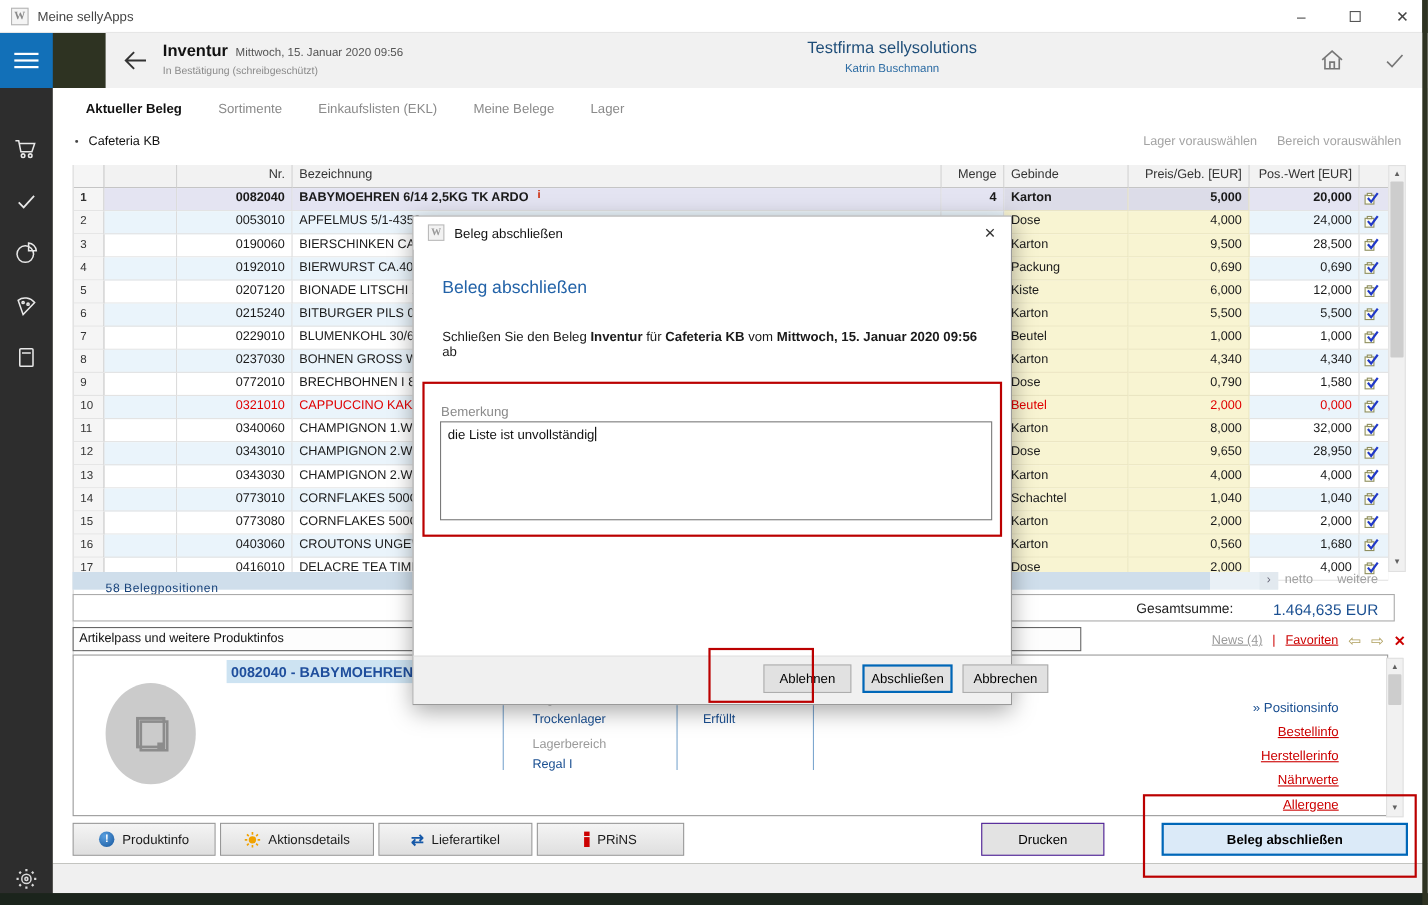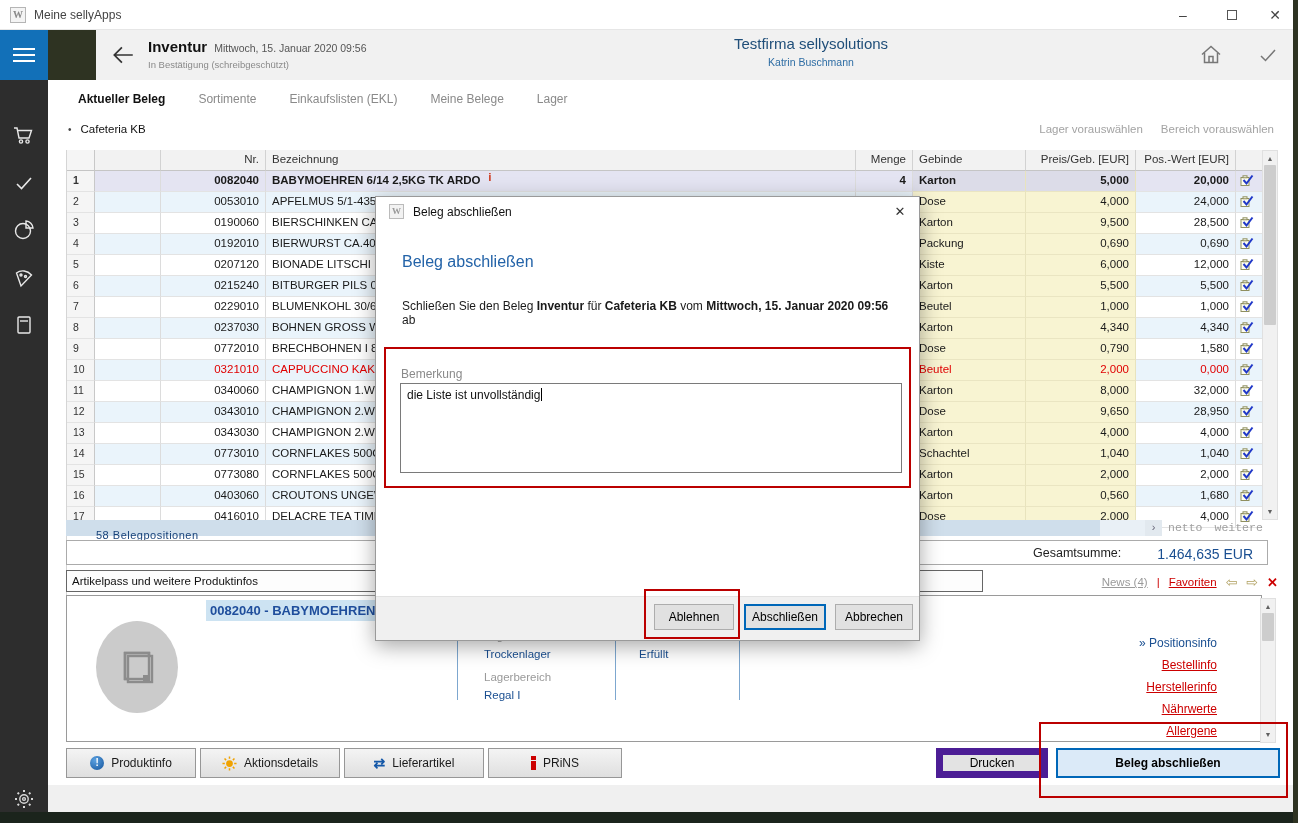--- a/index.html
+++ b/index.html
@@ -70,21 +70,21 @@
 
   
   .vsb { width:16px; background:#f1f1f1; border:1px solid #e0e0e0; }
   .vsb-t { left:1214px; top:70px; height:370px; }
   .vsb-p { left:1212px; top:518px; height:145px; }
   .sb-arr { width:14px; height:14px; display:flex; align-items:center; justify-content:center; font-size:7px; color:#606060; }
   .sb-thumb { width:12px; margin-left:1px; background:#cdcdcd; border-radius:1px; }
   .hsb { left:18px; top:440px; width:1096px; height:16px; background:#e9f0f6; display:flex; }
   .hsb-thumb { width:1034px; height:100%; background:#cfdeeb; }
   .hsb-btn { margin-left:auto; width:17px; height:16px; background:#e2e9ef; color:#667; font-size:11px; text-align:center; line-height:14px; }
-  .nettobrutto { left:1120px; top:441px; display:flex; gap:12px; color:#a0a0a0; font-size:11.5px;font-family:Liberation Mono, monospace; }
+  .nettobrutto { left:1120px; top:441px; display:flex; gap:22px; color:#a0a0a0; font-size:11.5px; }
 
   .posrow { left:48px; top:449px; font-size:11px; color:#17427a; letter-spacing:.5px; }
   .kdnr { left:555px; top:449px; font-size:11px; color:#dd2222; }
   .totalbar { left:18px; top:460px; width:1202px; height:25px; background:#fff; border:1px solid #ababab; }
   .totalbar .lbl { position:absolute; left:966px; top:5px; font-size:12.5px; color:#222; }
   .totalbar .val { position:absolute; right:14px; top:5px; font-size:14px; color:#1a4f91; }
 
   .artbar { left:18px; top:490px; width:917px; height:22px; background:#fdfdfd; border:1px solid #666; font-size:11.5px; color:#111; padding:4px 0 0 5px; }
   .newsrow { top:494px; right:20px; display:flex; align-items:center; gap:9px; font-size:11.5px; }
   .news { color:#9a9a9a; text-decoration:underline; }
@@ -100,28 +100,28 @@
   .pcol { font-size:11.5px; line-height:18px; }
   .pcol .lb { color:#9a9a9a; } .pcol .vl { color:#1a4f91; margin-bottom:5px; }
   .pc1 { left:142px; top:31px; } .pc2 { left:417px; top:31px; } .pc3 { left:572px; top:31px; }
   .pdiv { top:28px; width:1px; height:76px; background:#7da7cf; }
   .pd1 { left:390px; } .pd2 { left:548px; } .pd3 { left:672px; }
   .plinks { right:44px; top:36px; text-align:right; font-size:12px; line-height:22px; }
   .plink { display:block; color:#cc0000; text-decoration:underline; }
   .plink.first { color:#1a4f91; text-decoration:none; }
 
   
-  .btnrow button, .dlg-btn { font-family:"Liberation Sans",sans-serif; }
+  .btnrow button, .dlg-btn { font-family:"Liberation Sans",sans-serif;margin-left:40px; }
   .pbtn { position:absolute; top:668px; height:30px; background:linear-gradient(#f4f4f4,#dfdfdf); border:1px solid #979797; font-size:12px; color:#1a1a1a; display:flex; align-items:center; justify-content:center; gap:7px; }
   .ic-info { width:14px; height:14px; border-radius:50%; background:radial-gradient(circle at 35% 30%, #5aa0e0, #15559c); color:#fff; font:bold 10px "Liberation Sans",sans-serif; text-align:center; line-height:14px; display:inline-block; }
   .ic-swap { color:#1558a8; font-size:14px; font-weight:bold; }
   .ic-prins { display:inline-block; width:5px; height:14px; position:relative; }
   .ic-prins::before { content:""; position:absolute; top:0; left:0; width:5px; height:4px; background:#c00; }
   .ic-prins::after { content:""; position:absolute; top:5px; left:0; width:5px; height:9px; background:#c00; }
-  .drucken { position:absolute; left:888px; top:668px; width:112px; height:30px; background:#e3e3e3; border:7px solid #4c1d95; font-size:12px; }
+  .drucken { position:absolute; left:844px; top:668px; width:112px; height:30px; background:#e3e3e3; border:1px solid #4c1d95; font-size:12px; }
   .belegab { position:absolute; left:1008px; top:668px; width:224px; height:30px; background:#dbeaf8; border:2px solid #0067b8; font-size:12px; font-weight:bold; }
 
   .bottomstrip { left:48px; top:785px; width:1250px; height:27px; background:#f0f0f0; }
   .darkband { left:0; top:812px; width:1298px; height:11px; background:#1b241c; }
   .rightsliver { left:1293px; top:0; width:5px; height:823px; background:#2e3322; }
 
   
   .dialog { left:375px; top:196px; width:545px; height:445px; background:#fff; border:1px solid #9a9a9a; box-shadow:0 5px 20px rgba(0,0,0,.35); z-index:10; }
   .dlg-titlebar { position:absolute; left:0; top:0; width:100%; height:30px; background:#fff; }
   .dlg-logo { left:13px; top:7px; width:15px; height:15px; border:1px solid #bbb; color:#999; font:bold 9px "Liberation Serif",serif; text-align:center; line-height:13px; background:#f2f2f2; }

